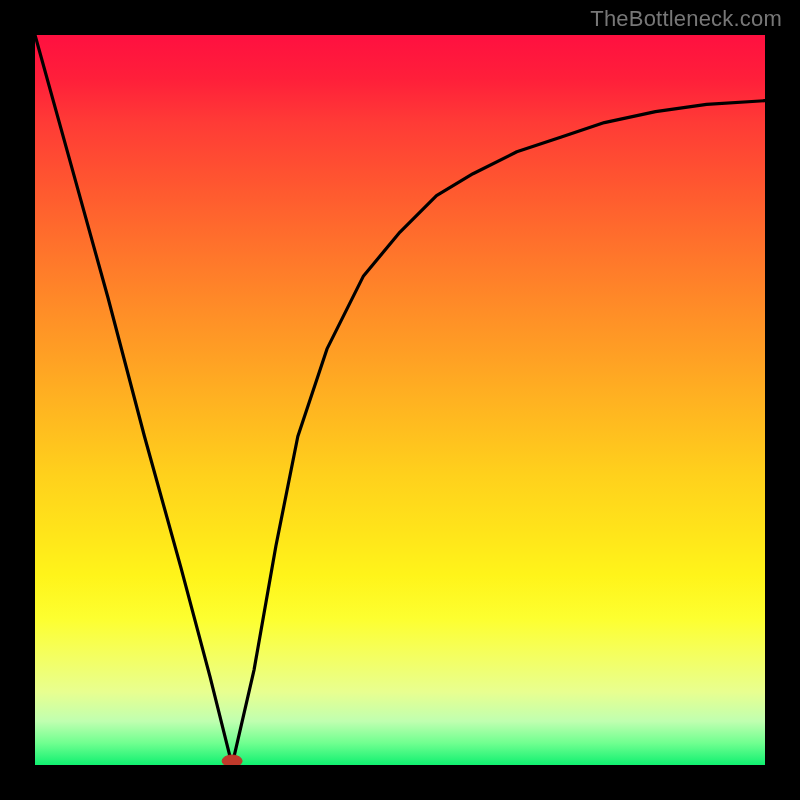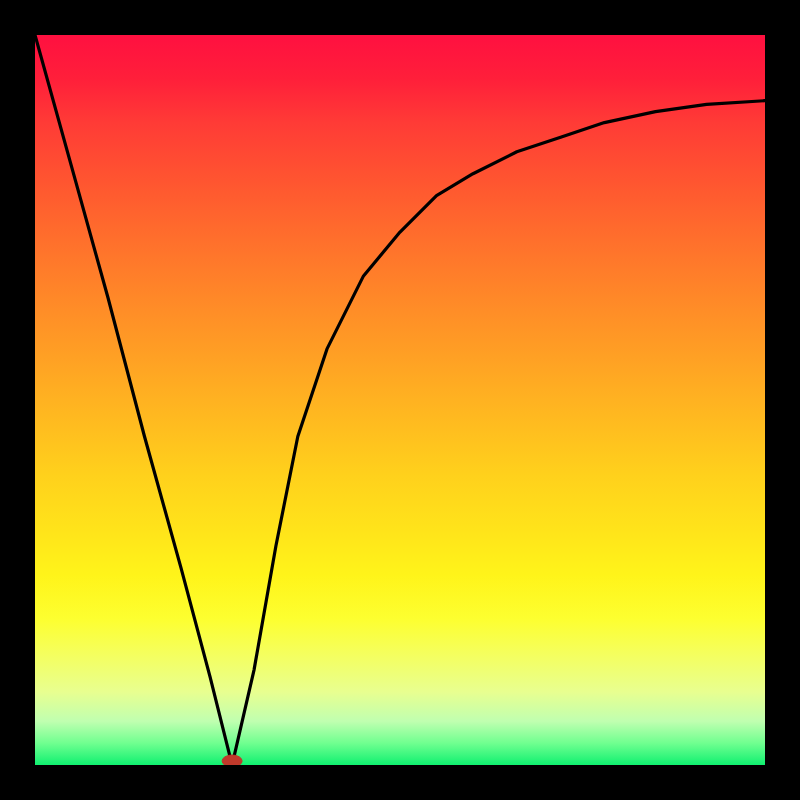--- a/index.html
+++ b/index.html
@@ -69,13 +69,14 @@
 
   <div class="plot-area">
     <svg class="curve-svg" viewBox="0 0 730 730" preserveAspectRatio="none">
       <g>
         <path id="curve-path" fill="none" stroke="#000" stroke-width="3.2" stroke-linejoin="round" stroke-linecap="round" d="M0.0 0.0 L36.5 131.4 L73.0 262.8 L109.5 401.5 L146.0 532.9 L175.2 642.4 L197.1 730.0 L219.0 635.1 L240.9 511.0 L262.8 401.5 L292.0 313.9 L328.5 240.9 L365.0 197.1 L401.5 160.6 L438.0 138.7 L481.8 116.8 L525.6 102.2 L569.4 87.6 L620.5 76.6 L671.6 69.4 L730.0 65.7"></path>
         <ellipse id="marker-dot" rx="10" ry="6" fill="#c0392b" stroke="#c0392b" cx="197.1" cy="726.0"></ellipse>
       </g>
     </svg>
   </div>
 
+  <div class="watermark">TheBottleneck.com</div>
 </div>
 
 </body></html>

